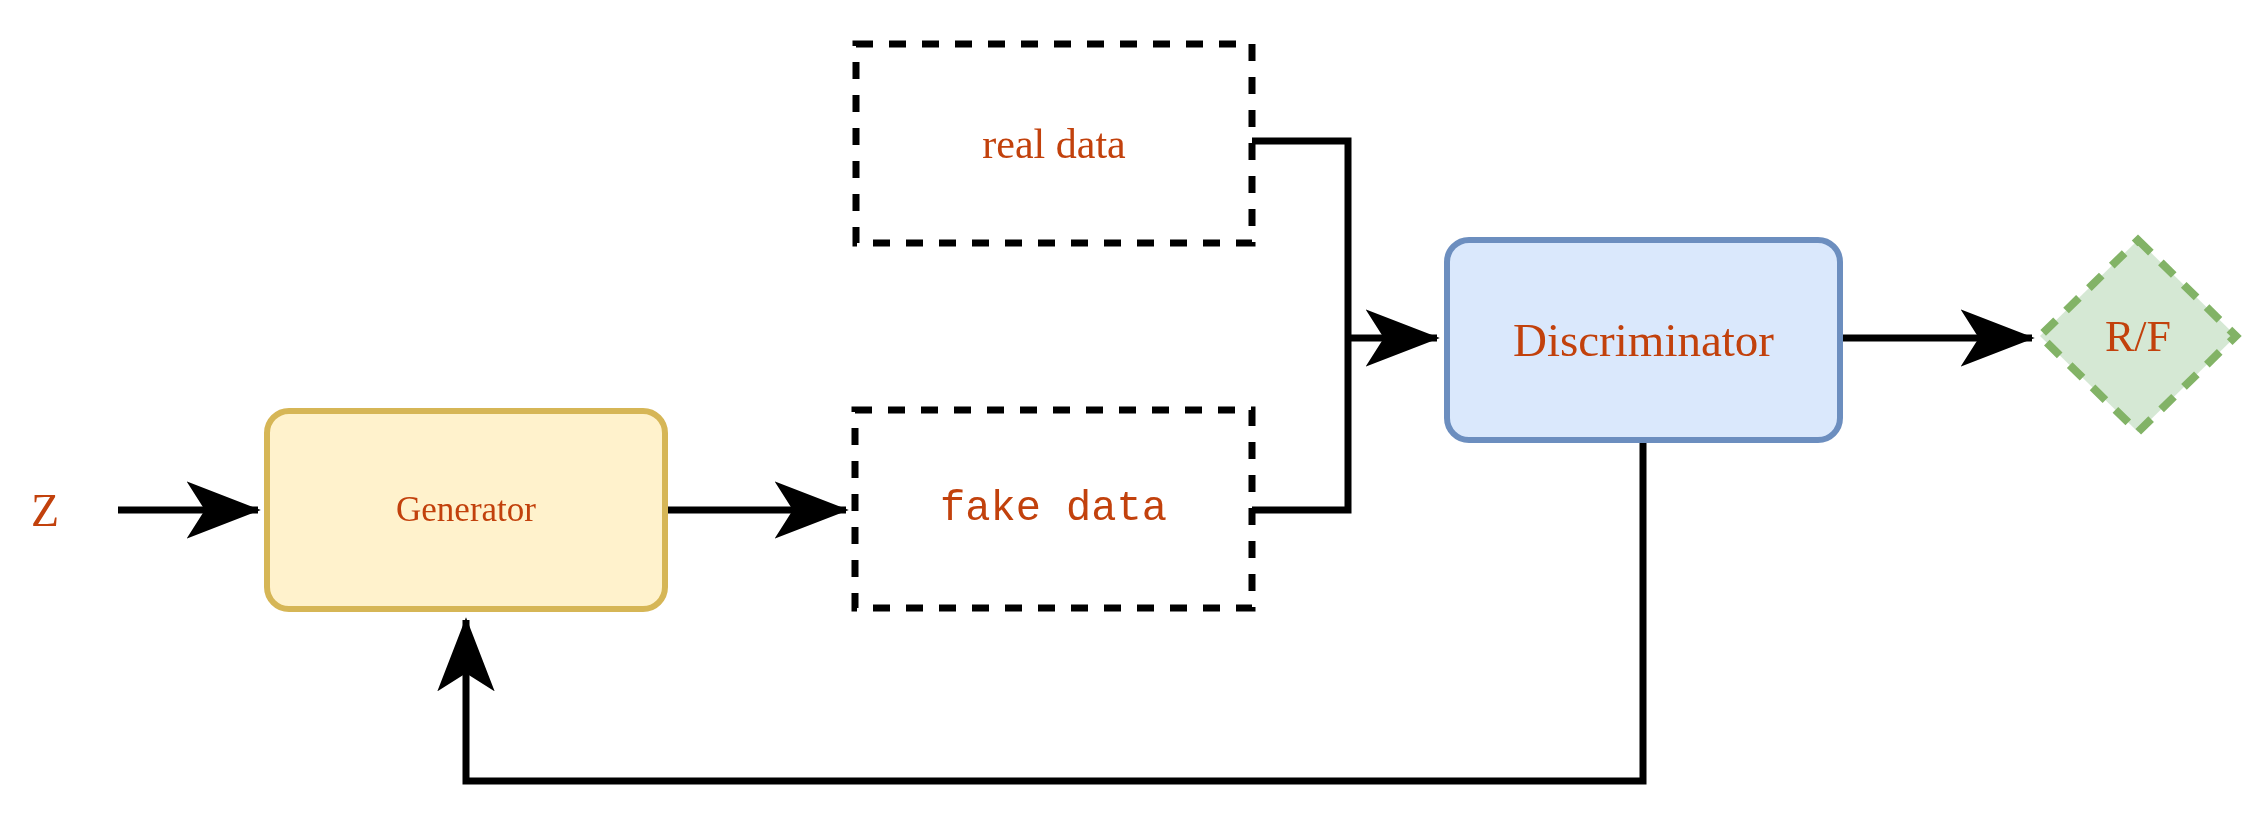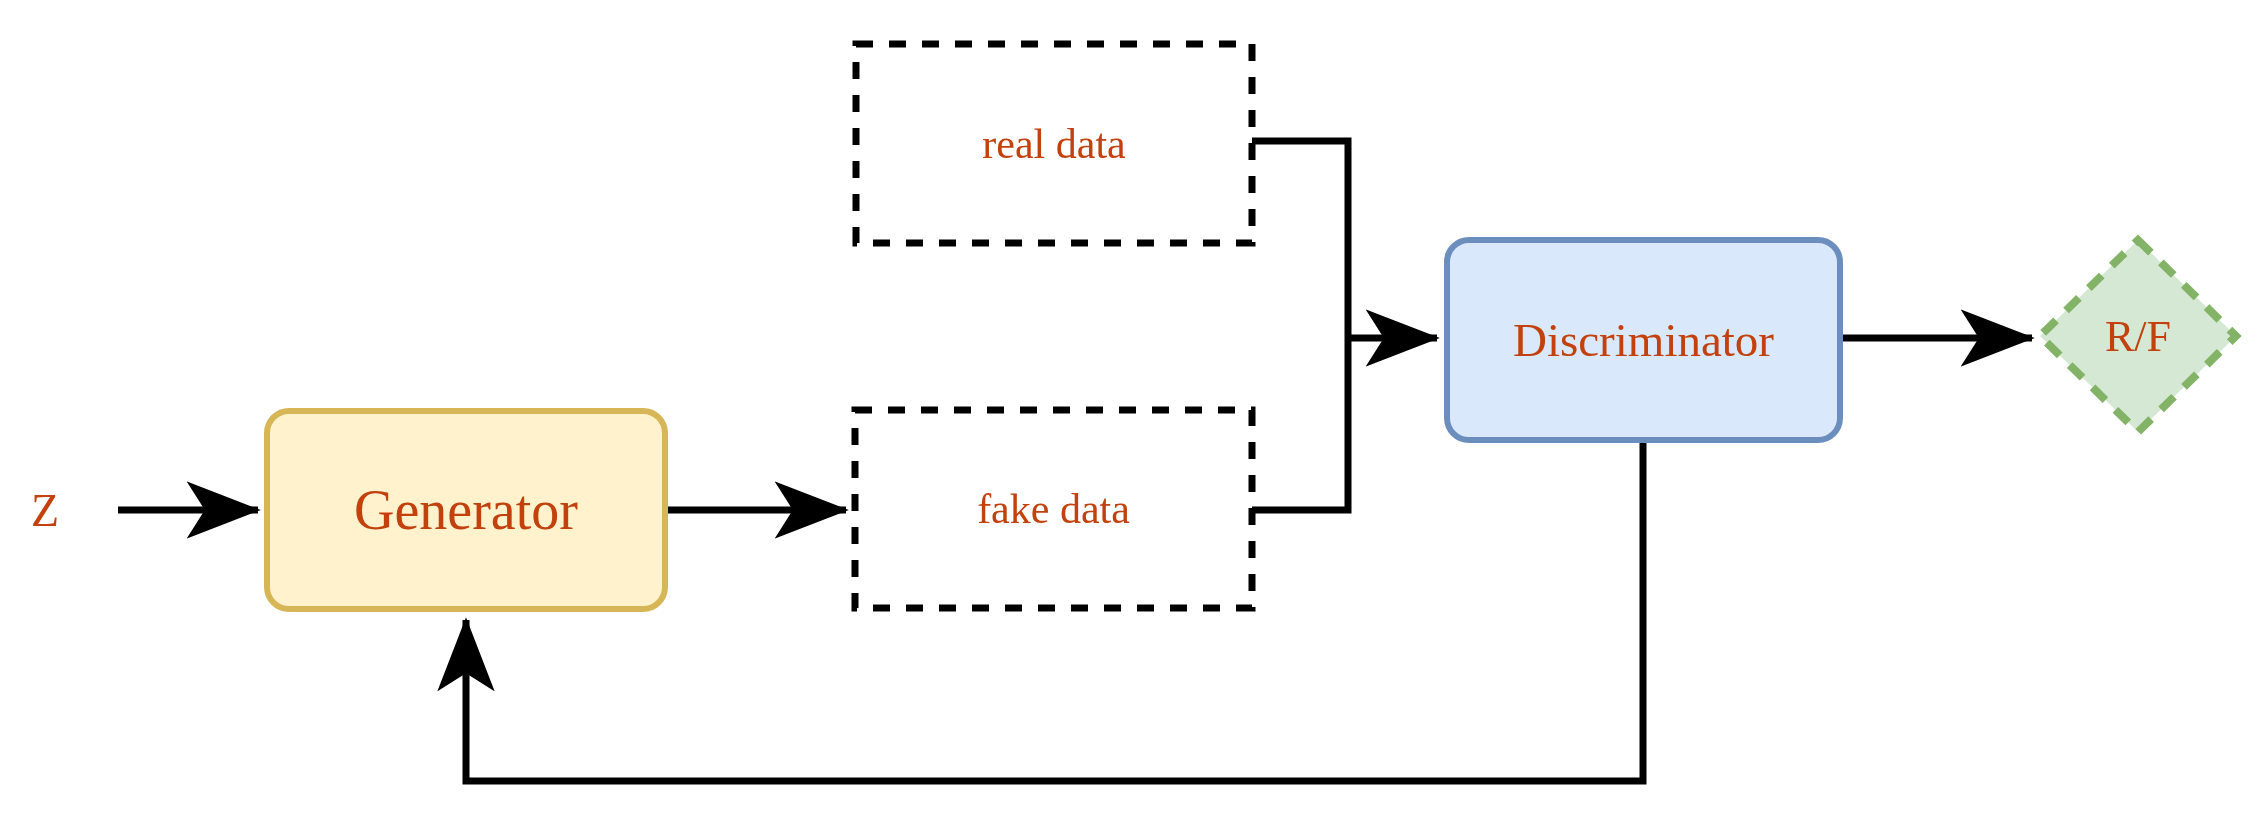--- a/index.html
+++ b/index.html
@@ -25,24 +25,24 @@
   .node-label {
     position: absolute;
     display: flex;
     align-items: center;
     justify-content: center;
     font-family: "Liberation Serif", "DejaVu Serif", serif;
     color: #c2410c;
     white-space: nowrap;
     pointer-events: none;
   }
-  .lbl-generator   { left: 267px;  top: 411px; width: 398px; height: 198px; font-size: 56px; }
+  .lbl-generator   { left: 267px;  top: 411px; width: 398px; height: 198px; font-size: 35px; }
   .lbl-discrim     { left: 1447px; top: 240px; width: 393px; height: 200px; font-size: 47px; }
   .lbl-realdata    { left: 856px;  top: 44px;  width: 396px; height: 199px; font-size: 42px; }
-  .lbl-fakedata    { left: 855px;  top: 410px; width: 397px; height: 198px; font-size: 42px; }
+  .lbl-fakedata    { left: 855px;  top: 410px; width: 397px; height: 198px; font-size: 42px; font-family: Liberation Mono, monospace; }
   .lbl-rf          { left: 2040px; top: 240px; width: 196px; height: 192px; font-size: 44px; }
   .lbl-z           { left: 14px;   top: 478px; width: 62px;  height: 64px;  font-size: 46px; }
 </style>
 </head>
 <body>
 
 <div id="canvas">
 
   <svg class="layer" viewBox="0 0 2259 830">
     <defs>

